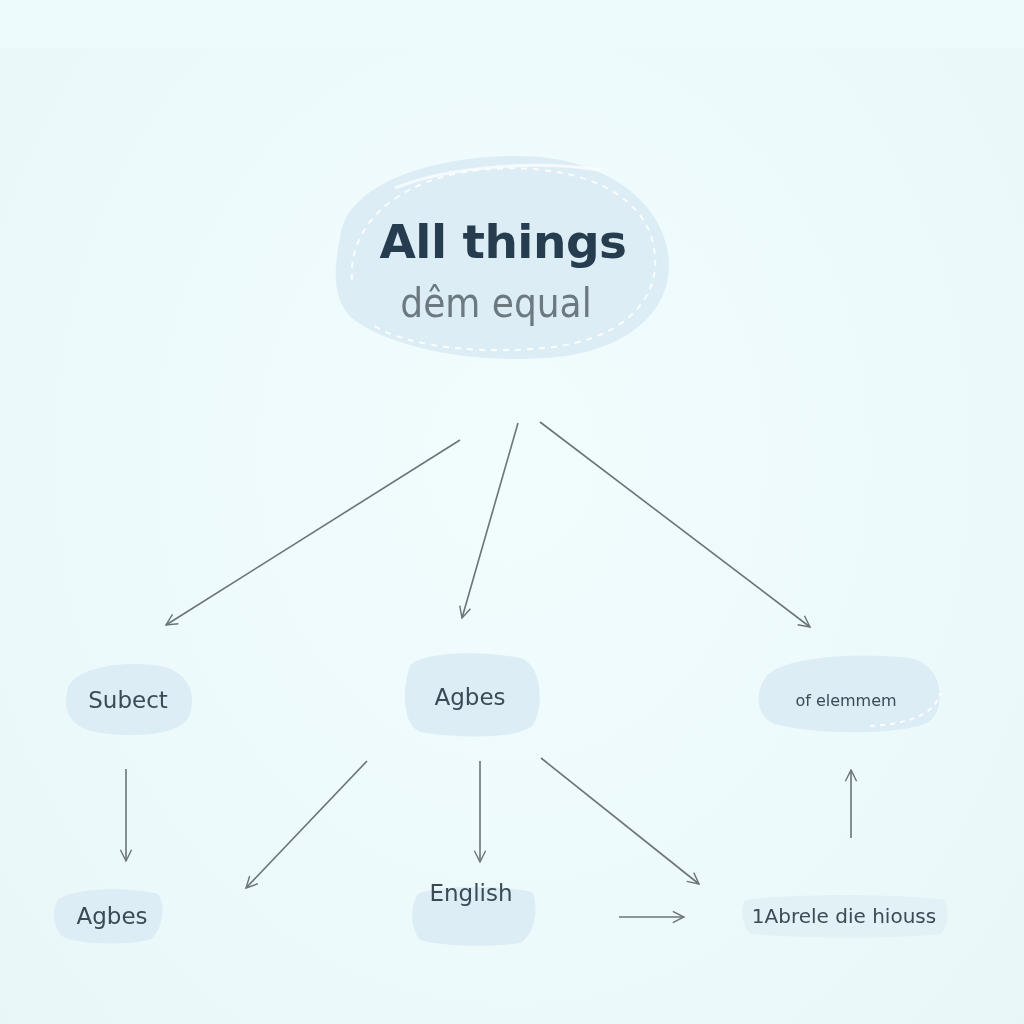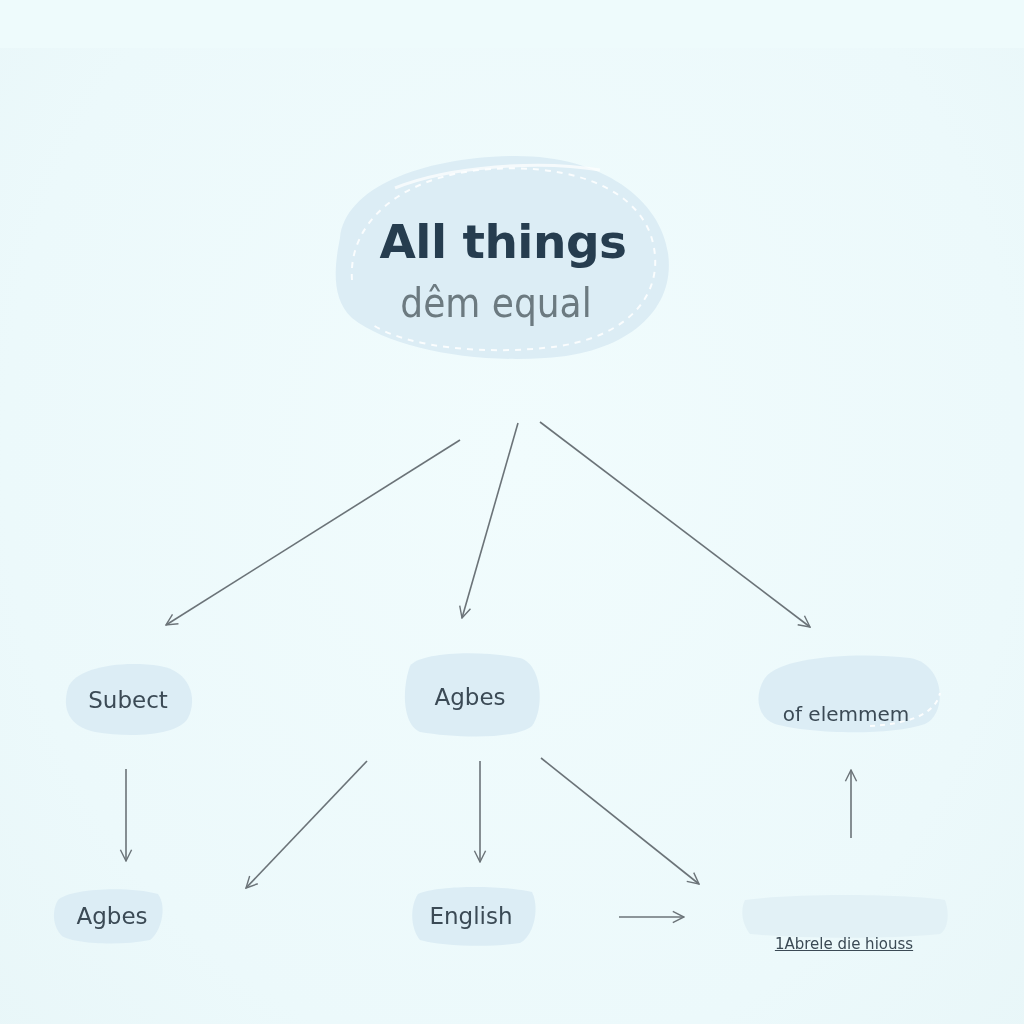--- a/index.html
+++ b/index.html
@@ -89,19 +89,19 @@
     <line x1="619" y1="869" x2="684" y2="869" stroke="#6b7378" stroke-width="1.6" marker-end="url(#arrowhead)"></line>
 
     <line x1="851" y1="790" x2="851" y2="722" stroke="#6b7378" stroke-width="1.6" marker-end="url(#arrowhead)"></line>
   </svg>
 
   <div class="title">All things</div>
   <div class="subtitle">dêm equal</div>
 
   <div class="node-label" style="left:128px; top:652px;">Subect</div>
   <div class="node-label" style="left:470px; top:649px;">Agbes</div>
-  <div class="node-label" style="left:846px; top:666px; font-size:20px;">of elemmem</div>
+  <div class="node-label" style="left:846px; top:652px; font-size:16px;">of elemmem</div>
 
   <div class="node-label" style="left:112px; top:868px;">Agbes</div>
-  <div class="node-label" style="left:471px; top:868px;">English</div>
-  <div class="node-label" style="left:844px; top:896px; font-size:15px;text-decoration:underline;">1Abrele die hiouss</div>
+  <div class="node-label" style="left:471px; top:845px;">English</div>
+  <div class="node-label" style="left:844px; top:868px; font-size:20px;">1Abrele die hiouss</div>
 
 </div>
 
 </body></html>

